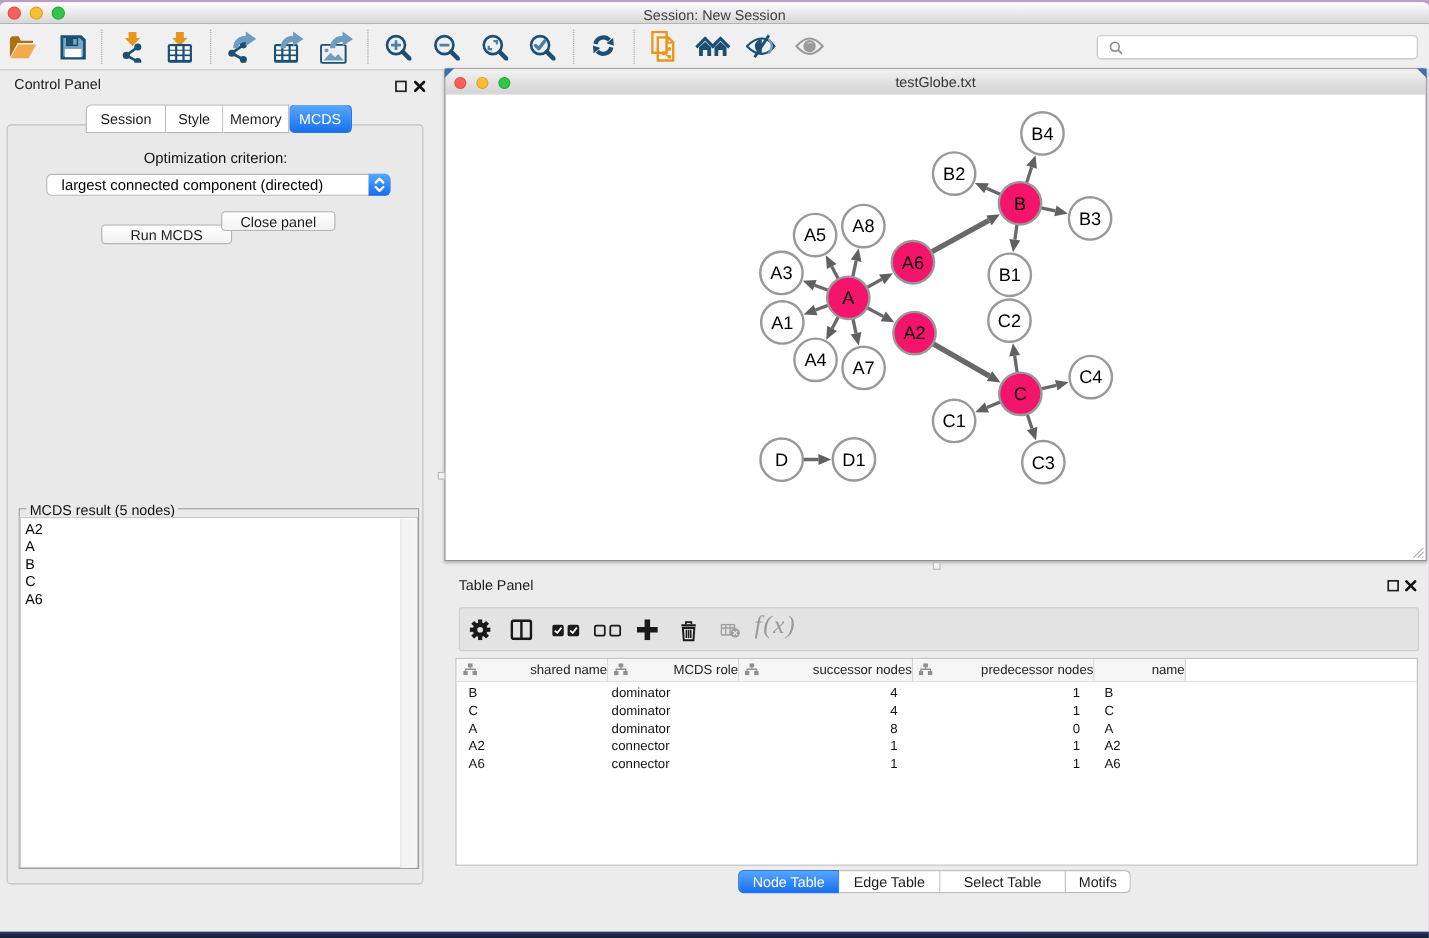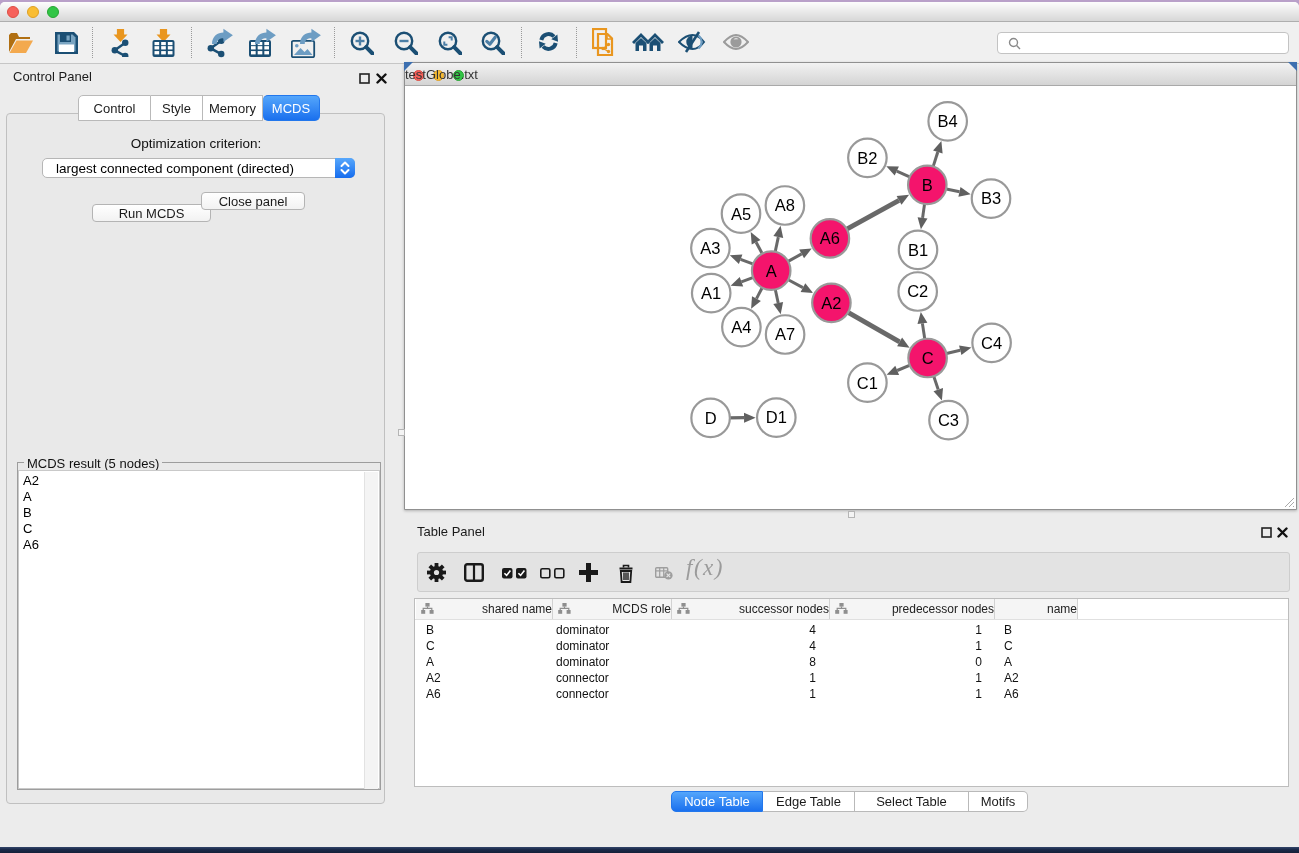--- a/index.html
+++ b/index.html
@@ -42,21 +42,21 @@
   #mcds-legend { position:absolute; left:6px; top:-7px; background:#e9e9e9; padding:0 3px; font-size:13px; color:#111; }
   #mcds-list { position:absolute; left:0px; top:7px; width:362px; height:319px; background:#fff; border:1px solid #c9c9c9; }
   #mcds-scroll { position:absolute; right:1px; top:1px; width:14px; height:317px; background:#f4f4f4; border-left:1px solid #e2e2e2; }
   .mli { position:absolute; left:4px; font-size:13px; color:#000; }
 
   
   #netwin { position:absolute; left:404px; top:62px; width:893px; height:448px; background:#fff;
     border:1px solid #909090; border-radius:4px 4px 0 0; box-shadow:0 1px 3px rgba(0,0,0,0.25); }
   #nw-titlebar { position:absolute; left:0; top:0; width:100%; height:23px;
     background:linear-gradient(#f2f2f2,#d4d4d4); border-bottom:1px solid #a9a9a9; border-radius:4px 4px 0 0; }
-  #nw-title { position:absolute; width:100%; top:4px; text-align:left; font-size:13px; color:#333; }
+  #nw-title { position:absolute; width:100%; top:4px; text-align:center; font-size:13px; color:#333; }
 
   
   #tp-title { position:absolute; left:417px; top:524px; font-size:13px; color:#1b1b1b; }
   #tp-toolbar { position:absolute; left:417px; top:552px; width:873px; height:40px; background:#e3e3e3;
     border:1px solid #cdcdcd; border-radius:3px; }
   #tbl { position:absolute; left:414px; top:598px; width:875px; height:189px; background:#fff;
     border:1px solid #bdbdbd; font-size:12px; color:#111; }
   .th { position:absolute; top:0; height:20px; border-right:1px solid #d2d2d2; background:#f5f5f5; }
   .thlabel { position:absolute; top:3px; width:100%; text-align:right; font-size:12px; color:#222; }
   .cell { position:absolute; font-size:12px; color:#111; }
@@ -72,20 +72,21 @@
     background:linear-gradient(180deg,#33466b,#1b2a4a 40%,#141f38); }
 </style>
 </head>
 <body>
 <div id="app"></div>
 
 <div id="titlebar">
   <div class="tl" style="left:7px; background:#f6615b; border:1px solid #dd4e44;"></div>
   <div class="tl" style="left:27px; background:#f9bd33; border:1px solid #dfa023;"></div>
   <div class="tl" style="left:47px; background:#32c546; border:1px solid #27a532;"></div>
+  <div id="titletext">Session: New Session</div>
 </div>
 
 <div id="toolbar">
   <div class="tsep" style="left:92px"></div>
   <div class="tsep" style="left:191px"></div>
   <div class="tsep" style="left:334px"></div>
   <div class="tsep" style="left:521px"></div>
   <div class="tsep" style="left:576px"></div>
   <div id="icons">
       <svg class="abs" style="left:8px;top:8px" width="26" height="25" viewBox="0 0 26 25">
@@ -229,21 +230,21 @@
 <div id="cp-title">Control Panel</div>
 <svg class="abs" style="left:359px;top:73px" width="11" height="11" viewBox="0 0 11 11">
     <rect x="1" y="1" width="9" height="9" fill="none" stroke="#222" stroke-width="1.6"></rect>
   </svg>
 <svg class="abs" style="left:376px;top:73px" width="11" height="11" viewBox="0 0 11 11">
     <path d="M1.5 1.5 L9.5 9.5 M9.5 1.5 L1.5 9.5" stroke="#111" stroke-width="2.4" stroke-linecap="round"></path>
   </svg>
 
 <div id="cp-box"></div>
 <div class="tabrow" style="left:78px">
-  <div class="tab first" style="width:73px">Control</div>
+  <div class="tab first" style="width:73px">Session</div>
   <div class="tab" style="width:52px">Style</div>
   <div class="tab" style="width:60px">Memory</div>
   <div class="tab sel last" style="width:57px">MCDS</div>
 </div>
 
 <div class="abs" style="left:0;top:136px;width:392px;text-align:center;font-size:13.5px;color:#111">Optimization criterion:</div>
 
 <div class="abs" style="left:42px;top:158px;width:313px;height:20px;background:#fff;border:1px solid #b6b6b6;border-radius:5px;">
   <div class="abs" style="left:13px;top:2px;font-size:13.5px;color:#000;">largest connected component (directed)</div>
   <div class="abs" style="right:-1px;top:-1px;width:20px;height:20px;background:linear-gradient(#58a8fc,#156cee);border-radius:0 5px 5px 0;">

